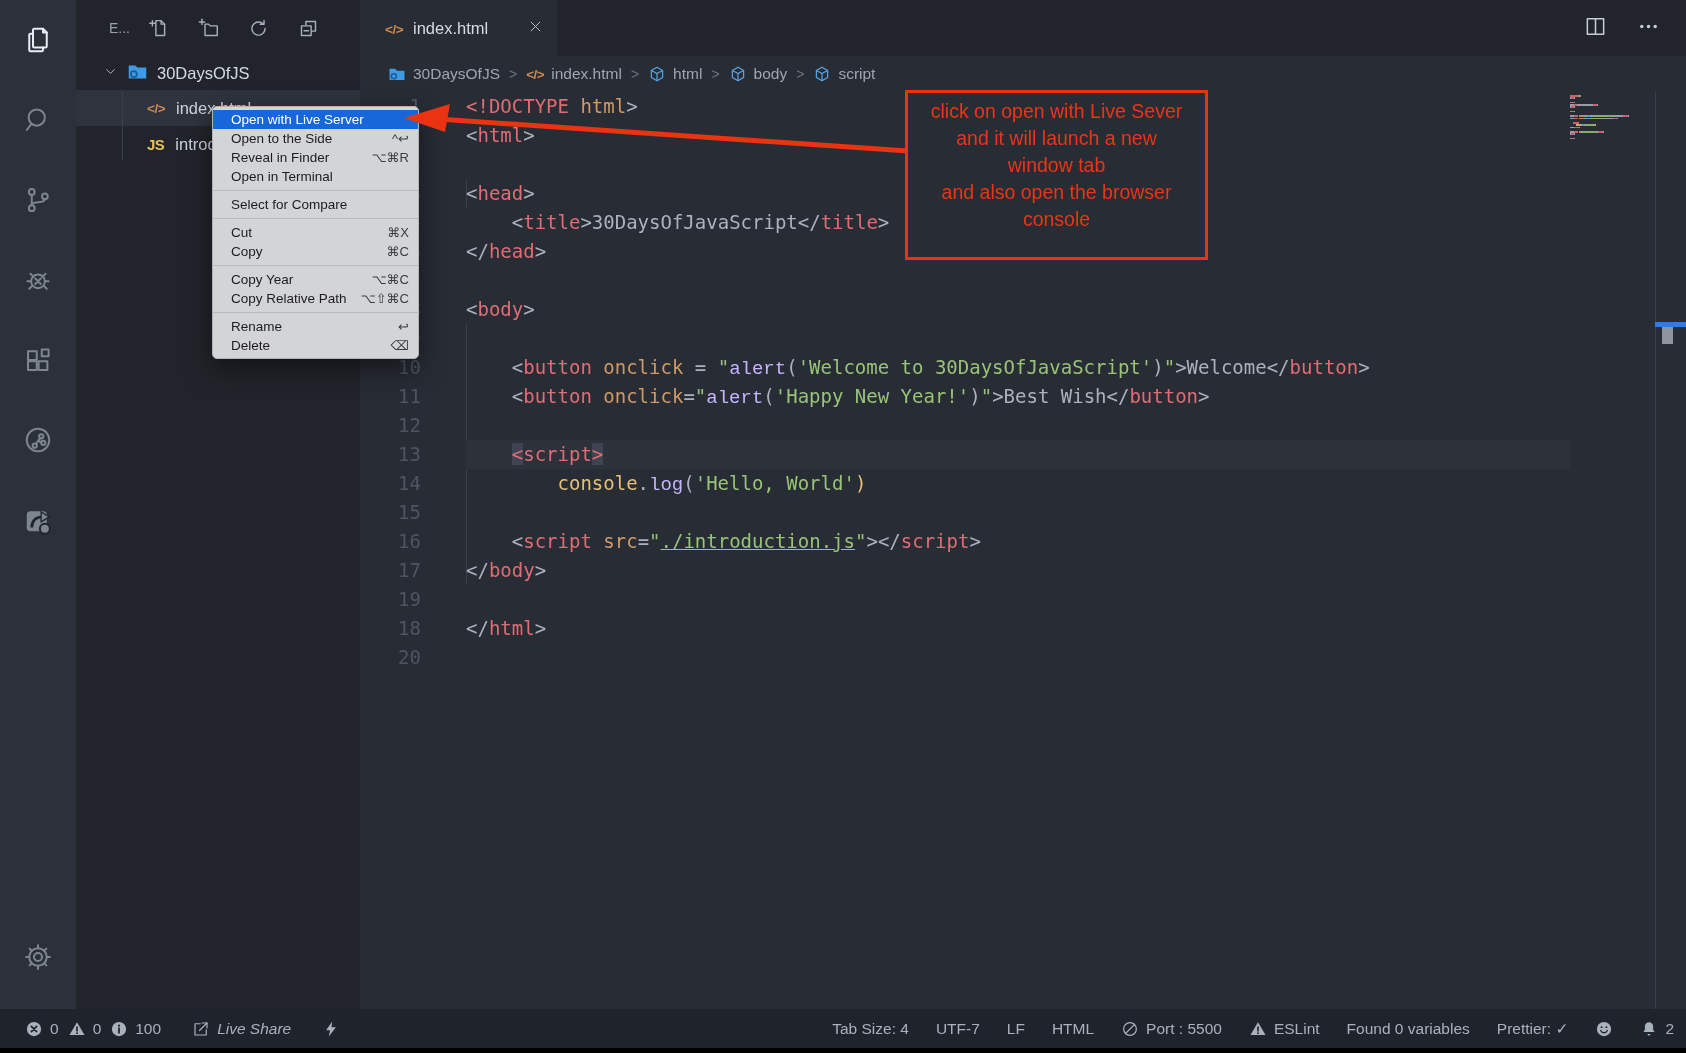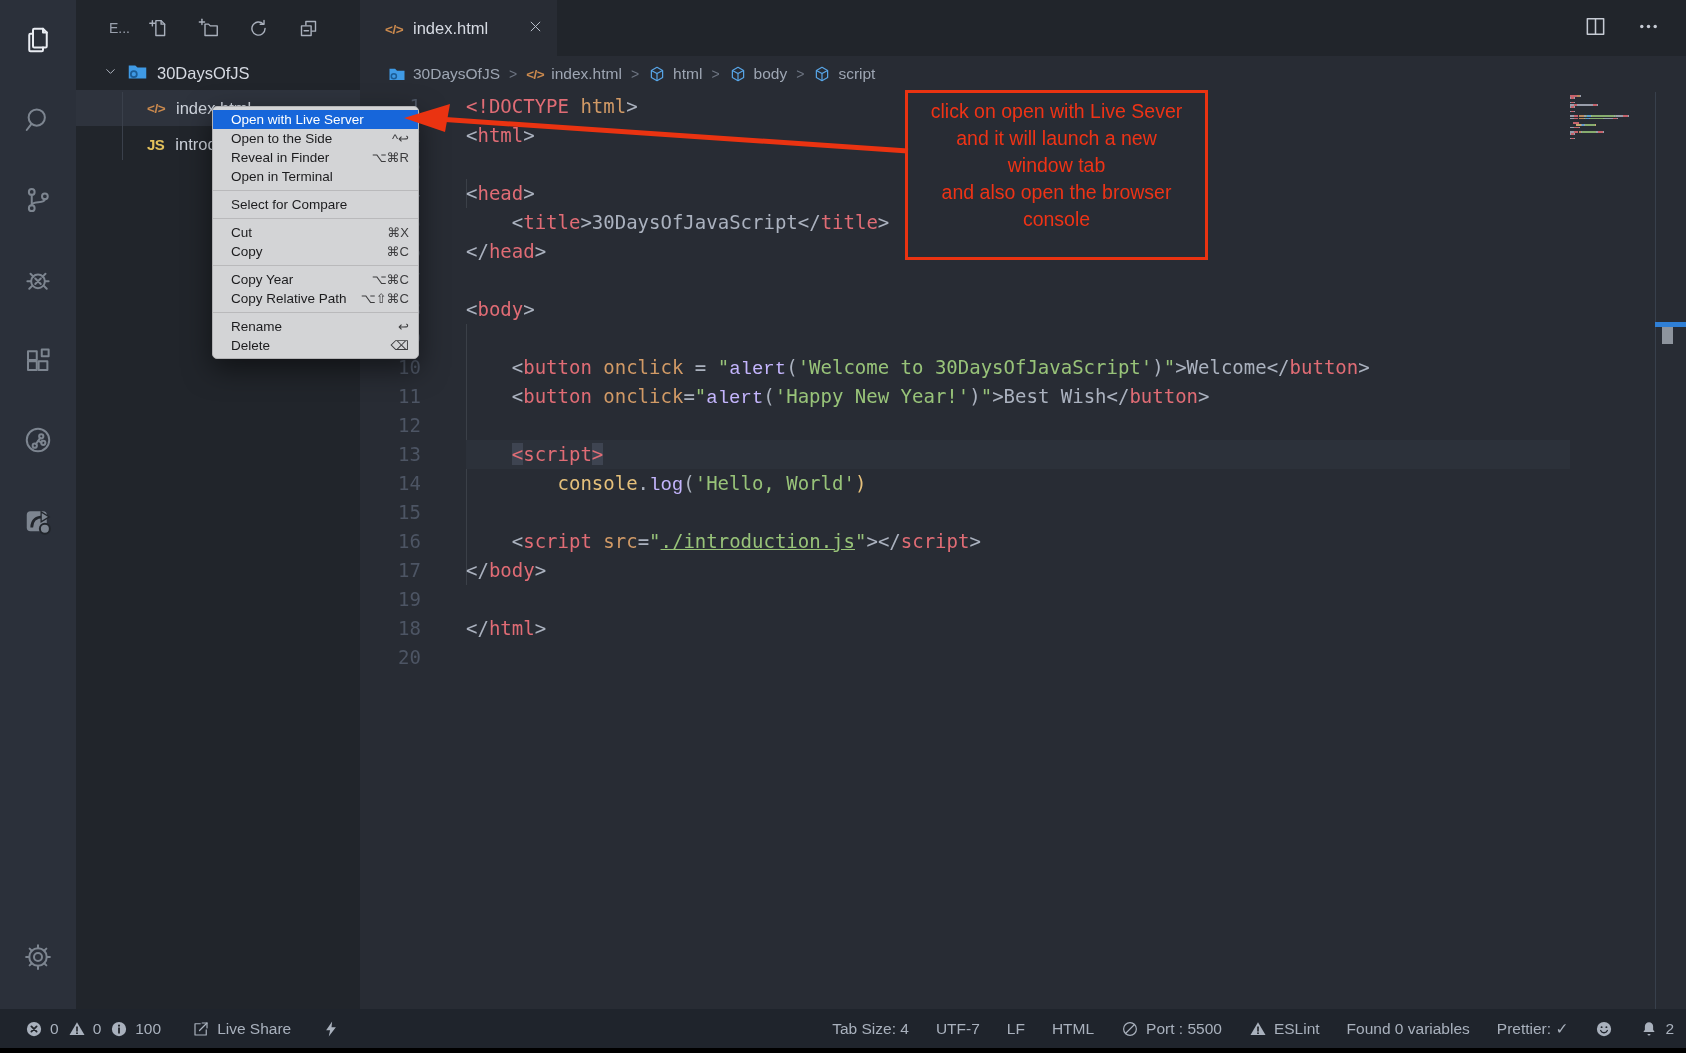--- a/index.html
+++ b/index.html
@@ -90,21 +90,21 @@
   .ctx-item.hl .sc { color:#fff; }
   .ctx-sep { height:1px; background:#b9b9bb; margin:4px 0; }
 
   
   .status-bar { position:absolute; left:0; right:0; bottom:5px; height:39px; background:#1f242c;
                 display:flex; align-items:center; justify-content:space-between;
                 color:#a9b1bd; font-size:15.5px; z-index:6; }
   .sb-left  { display:flex; align-items:center; gap:9px; padding-left:25px; }
   .sb-right { display:flex; align-items:center; gap:27px; padding-right:12px; }
   .sb-item  { display:flex; align-items:center; gap:7px; cursor:pointer; }
-  .sb-item.gap { margin-left:22px; }
+  .sb-item.gap { margin-left:22px;font-style:italic; }
   .sb-item svg { width:18px; height:18px; }
   .bottom-strip { position:absolute; left:0; right:0; bottom:0; height:5px; background:#000; }
 </style>
 </head>
 <body>
 
 <div class="activity-bar">
   <div class="ab-top" id="ab-top">
       <div class="ab-btn active">
         <span style="display:inline-flex;align-items:center">

